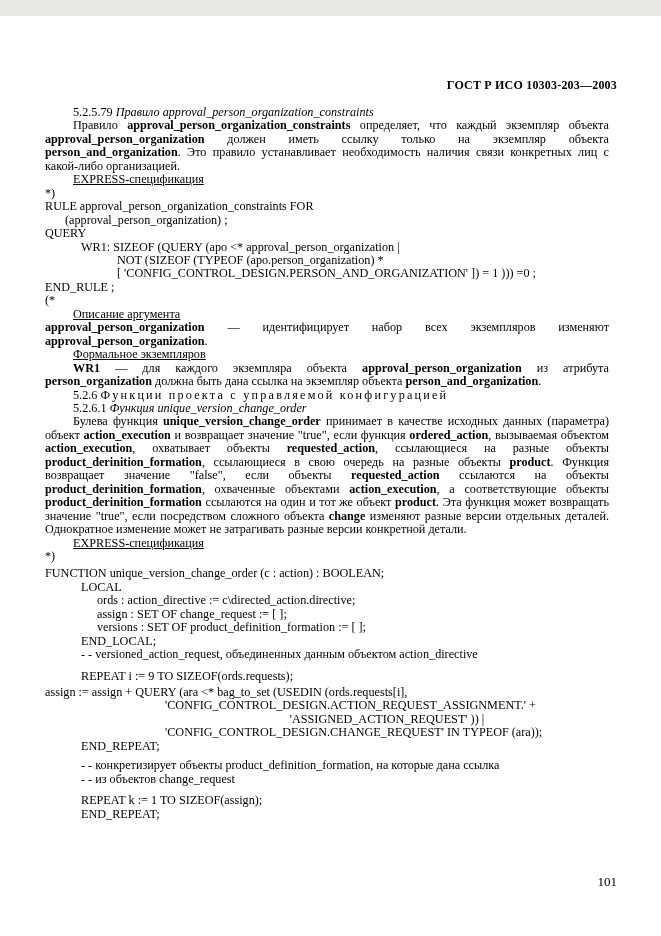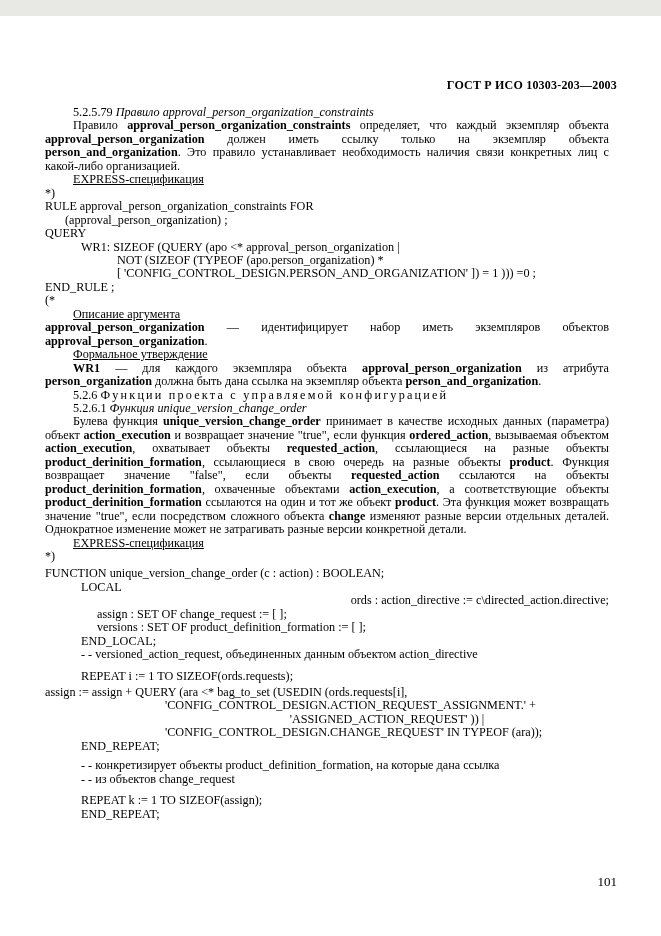--- a/index.html
+++ b/index.html
@@ -45,36 +45,36 @@
       <div class="block code"><span class="seg">*)</span></div>
       <div class="block code"><span class="seg">RULE approval_person_organization_constraints FOR</span></div>
       <div class="block code" style="padding-left: 20px;"><span class="seg">(approval_person_organization) ;</span></div>
       <div class="block code"><span class="seg">QUERY</span></div>
       <div class="block code" style="padding-left: 36px;"><span class="seg">WR1: SIZEOF (QUERY (apo &lt;* approval_person_organization |</span></div>
       <div class="block code" style="padding-left: 72px;"><span class="seg">NOT (SIZEOF (TYPEOF (apo.person_organization) *</span></div>
       <div class="block code" style="padding-left: 72px;"><span class="seg">[ 'CONFIG_CONTROL_DESIGN.PERSON_AND_ORGANIZATION' ]) = 1 ))) =0 ;</span></div>
       <div class="block code"><span class="seg">END_RULE ;</span></div>
       <div class="block code"><span class="seg">(*</span></div>
       <div class="block label" style="text-indent: 28px;"><span class="seg">Описание аргумента</span></div>
-      <div class="block para"><span class="seg b">approval_person_organization</span><span class="seg"> — идентифицирует набор иметь экземпляров объектов </span><span class="seg b">approval_person_organization</span><span class="seg">.</span></div>
-      <div class="block label" style="text-indent: 28px;"><span class="seg">Формальное утверждение</span></div>
+      <div class="block para"><span class="seg b">approval_person_organization</span><span class="seg"> — идентифицирует набор всех экземпляров изменяют </span><span class="seg b">approval_person_organization</span><span class="seg">.</span></div>
+      <div class="block label" style="text-indent: 28px;"><span class="seg">Формальное экземпляров</span></div>
       <div class="block para" style="text-indent: 28px;"><span class="seg b">WR1</span><span class="seg"> — для каждого экземпляра объекта </span><span class="seg b">approval_person_organization</span><span class="seg"> из атрибута </span><span class="seg b">person_organization</span><span class="seg"> должна быть дана ссылка на экземпляр объекта </span><span class="seg b">person_and_organization</span><span class="seg">.</span></div>
       <div class="block heading" style="text-indent: 28px;"><span class="seg">5.2.6 </span><span class="seg ls">Функции проекта с управляемой конфигурацией</span></div>
       <div class="block heading" style="text-indent: 28px;"><span class="seg">5.2.6.1 </span><span class="seg i">Функция unique_version_change_order</span></div>
       <div class="block para" style="text-indent: 28px;"><span class="seg">Булева функция </span><span class="seg b">unique_version_change_order</span><span class="seg"> принимает в качестве исходных данных (параметра) объект </span><span class="seg b">action_execution</span><span class="seg"> и возвращает значение "true", если функция </span><span class="seg b">ordered_action</span><span class="seg">, вызываемая объектом </span><span class="seg b">action_execution</span><span class="seg">, охватывает объекты </span><span class="seg b">requested_action</span><span class="seg">, ссылающиеся на разные объекты </span><span class="seg b">product_derinition_formation</span><span class="seg">, ссылающиеся в свою очередь на разные объекты </span><span class="seg b">product</span><span class="seg">. Функция возвращает значение "false", если объекты </span><span class="seg b">requested_action</span><span class="seg"> ссылаются на объекты </span><span class="seg b">product_derinition_formation</span><span class="seg">, охваченные объектами </span><span class="seg b">action_execution</span><span class="seg">, а соответствующие объекты </span><span class="seg b">product_derinition_formation</span><span class="seg"> ссылаются на один и тот же объект </span><span class="seg b">product</span><span class="seg">. Эта функция может возвращать значение "true", если посредством сложного объекта </span><span class="seg b">change</span><span class="seg"> изменяют разные версии отдельных деталей. Однократное изменение может не затрагивать разные версии конкретной детали.</span></div>
       <div class="block label" style="text-indent: 28px;"><span class="seg">EXPRESS-спецификация</span></div>
       <div class="block code"><span class="seg">*)</span></div>
       <div class="block code" style="margin-top: 4px;"><span class="seg">FUNCTION unique_version_change_order (c : action) : BOOLEAN;</span></div>
       <div class="block code" style="padding-left: 36px;"><span class="seg">LOCAL</span></div>
-      <div class="block code" style="padding-left: 52px; text-align: right;"><span class="seg">ords : action_directive := c\directed_action.directive;</span></div>
+      <div class="block code" style="padding-left: 52px;"><span class="seg">ords : action_directive := c\directed_action.directive;</span></div>
       <div class="block code" style="padding-left: 52px;"><span class="seg">assign : SET OF change_request := [ ];</span></div>
       <div class="block code" style="padding-left: 52px;"><span class="seg">versions : SET OF product_definition_formation := [ ];</span></div>
       <div class="block code" style="padding-left: 36px;"><span class="seg">END_LOCAL;</span></div>
       <div class="block comment" style="padding-left: 36px;"><span class="seg">- - versioned_action_request, объединенных данным объектом action_directive</span></div>
-      <div class="block code" style="padding-left: 36px; margin-top: 8px;"><span class="seg">REPEAT i := 1 TO SIZEOF(ords.requests);</span></div>
+      <div class="block code" style="padding-left: 36px; margin-top: 8px;"><span class="seg">REPEAT i := 9 TO SIZEOF(ords.requests);</span></div>
       <div class="block code" style="margin-top: 3px;"><span class="seg">assign := assign + QUERY (ara &lt;* bag_to_set (USEDIN (ords.requests[i],</span></div>
       <div class="block code" style="padding-left: 120px;"><span class="seg">'CONFIG_CONTROL_DESIGN.ACTION_REQUEST_ASSIGNMENT.' +</span></div>
       <div class="block code" style="padding-left: 120px; text-align: center;"><span class="seg">'ASSIGNED_ACTION_REQUEST' )) |</span></div>
       <div class="block code" style="padding-left: 120px;"><span class="seg">'CONFIG_CONTROL_DESIGN.CHANGE_REQUEST' IN TYPEOF (ara));</span></div>
       <div class="block code" style="padding-left: 36px;"><span class="seg">END_REPEAT;</span></div>
       <div class="block comment" style="padding-left: 36px; margin-top: 6px;"><span class="seg">- - конкретизирует объекты product_definition_formation, на которые дана ссылка</span></div>
       <div class="block comment" style="padding-left: 36px;"><span class="seg">- - из объектов change_request</span></div>
       <div class="block code" style="padding-left: 36px; margin-top: 8px;"><span class="seg">REPEAT k := 1 TO SIZEOF(assign);</span></div>
       <div class="block code" style="padding-left: 36px;"><span class="seg">END_REPEAT;</span></div>
     </div>

